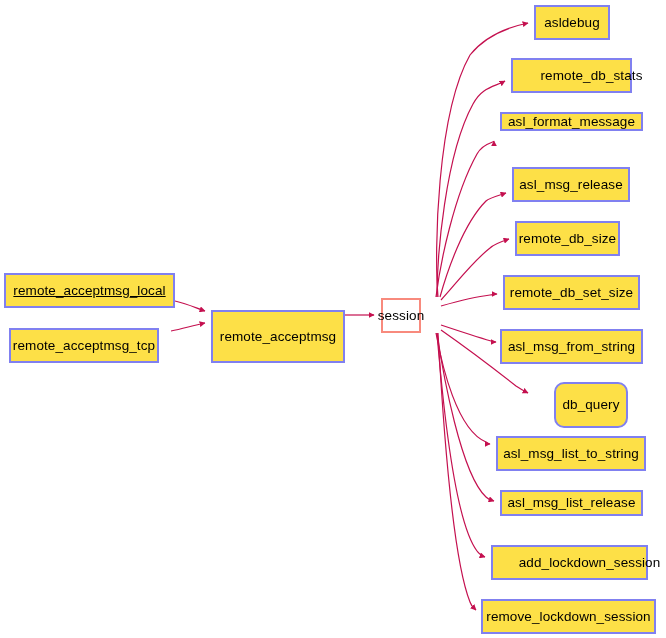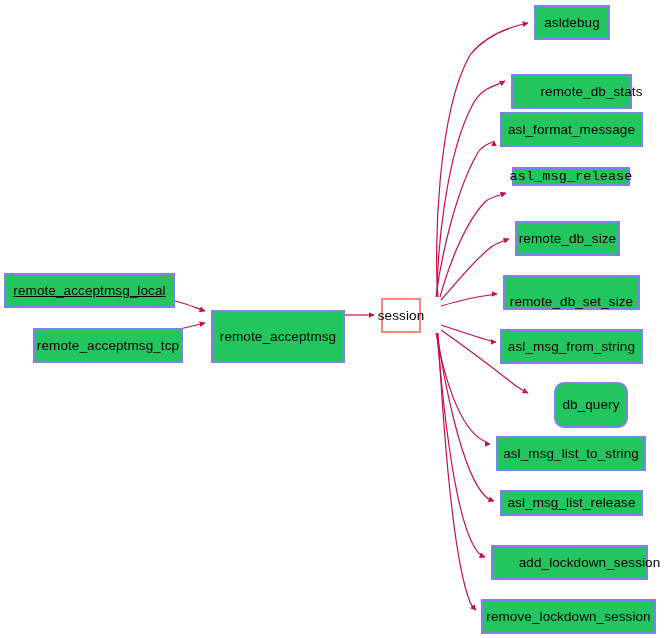--- a/index.html
+++ b/index.html
@@ -24,21 +24,21 @@
     position: absolute;
     left: 0;
     top: 0;
     width: 666px;
     height: 638px;
     pointer-events: none;
   }
   .node {
     position: absolute;
     box-sizing: border-box;
-    background: #22c55e;
+    background: #fde047;
     border: 2px solid #8080f0;
     display: flex;
     align-items: center;
     justify-content: center;
     color: #000000;
     font-size: 13.5px;
     line-height: 1;
     white-space: nowrap;
     letter-spacing: 0.1px;
     cursor: pointer;
@@ -77,48 +77,48 @@
         <path d="M436,333 C442,366 457,430 486,442 C487,443 488,444 490,444" fill="none" stroke="#c4104f" stroke-width="1.2" marker-end="url(#arrow)"></path>
         <path d="M437,333 C443,374 461,474 486,497 C489,500 491,500 494,501" fill="none" stroke="#c4104f" stroke-width="1.2" marker-end="url(#arrow)"></path>
         <path d="M437,333 C441,382 453,519 477,551 C479,554 482,556 485,557" fill="none" stroke="#c4104f" stroke-width="1.2" marker-end="url(#arrow)"></path>
         <path d="M438,333 C441,387 450,552 470,602 C471,606 474,608 476,610" fill="none" stroke="#c4104f" stroke-width="1.2" marker-end="url(#arrow)"></path>
       </g>
   </svg>
   <div id="nodes">
       <div class="node" style="left: 4px; top: 273px; width: 171px; height: 35px; text-decoration: underline;">
         <span class="node-label">remote_acceptmsg_local</span>
       </div>
-      <div class="node" style="left: 9px; top: 328px; width: 150px; height: 35px; margin-left: 24px;">
+      <div class="node" style="left: 9px; top: 328px; width: 150px; height: 35px;">
         <span class="node-label">remote_acceptmsg_tcp</span>
       </div>
       <div class="node" style="left: 211px; top: 310px; width: 134px; height: 53px;">
         <span class="node-label">remote_acceptmsg</span>
       </div>
       <div class="node current" style="left: 381px; top: 298px; width: 40px; height: 35px;">
         <span class="node-label">session</span>
       </div>
       <div class="node" style="left: 534px; top: 5px; width: 76px; height: 35px;">
         <span class="node-label">asldebug</span>
       </div>
-      <div class="node" style="left: 511px; top: 74px; width: 121px; height: 35px; padding-left: 40px;">
+      <div class="node" style="left: 511px; top: 58px; width: 121px; height: 35px; padding-left: 40px;">
         <span class="node-label">remote_db_stats</span>
       </div>
-      <div class="node" style="left: 500px; top: 112px; width: 143px; height: 35px;">
+      <div class="node" style="left: 500px; top: 112px; width: 143px; height: 19px;">
         <span class="node-label">asl_format_message</span>
       </div>
-      <div class="node" style="left: 512px; top: 167px; width: 118px; height: 19px; font-family: Liberation Mono, monospace;">
+      <div class="node" style="left: 512px; top: 167px; width: 118px; height: 35px;">
         <span class="node-label">asl_msg_release</span>
       </div>
       <div class="node" style="left: 515px; top: 221px; width: 105px; height: 35px;">
         <span class="node-label">remote_db_size</span>
       </div>
-      <div class="node" style="left: 503px; top: 275px; width: 137px; height: 35px; align-items: flex-end;">
+      <div class="node" style="left: 503px; top: 275px; width: 137px; height: 35px;">
         <span class="node-label">remote_db_set_size</span>
       </div>
-      <div class="node" style="left: 500px; top: 329px; width: 143px; height: 35px; justify-content: flex-end;">
+      <div class="node" style="left: 500px; top: 329px; width: 143px; height: 35px;">
         <span class="node-label">asl_msg_from_string</span>
       </div>
       <div class="node" style="left: 554px; top: 382px; width: 74px; height: 46px; border-radius: 10px;">
         <span class="node-label">db_query</span>
       </div>
       <div class="node" style="left: 496px; top: 436px; width: 150px; height: 35px;">
         <span class="node-label">asl_msg_list_to_string</span>
       </div>
       <div class="node" style="left: 500px; top: 490px; width: 143px; height: 26px;">
         <span class="node-label">asl_msg_list_release</span>

